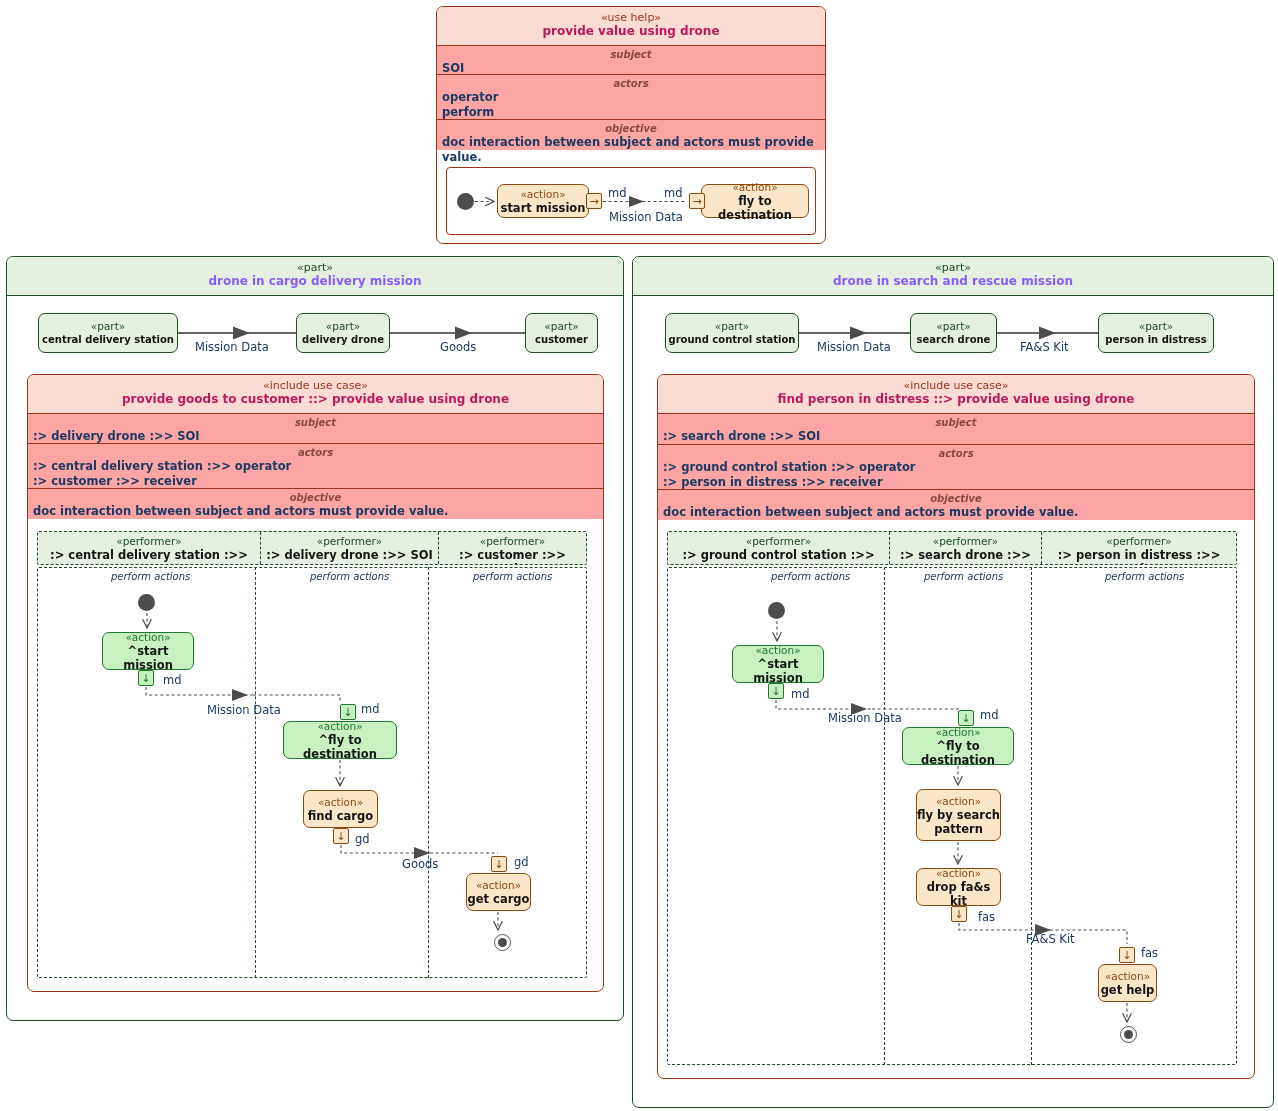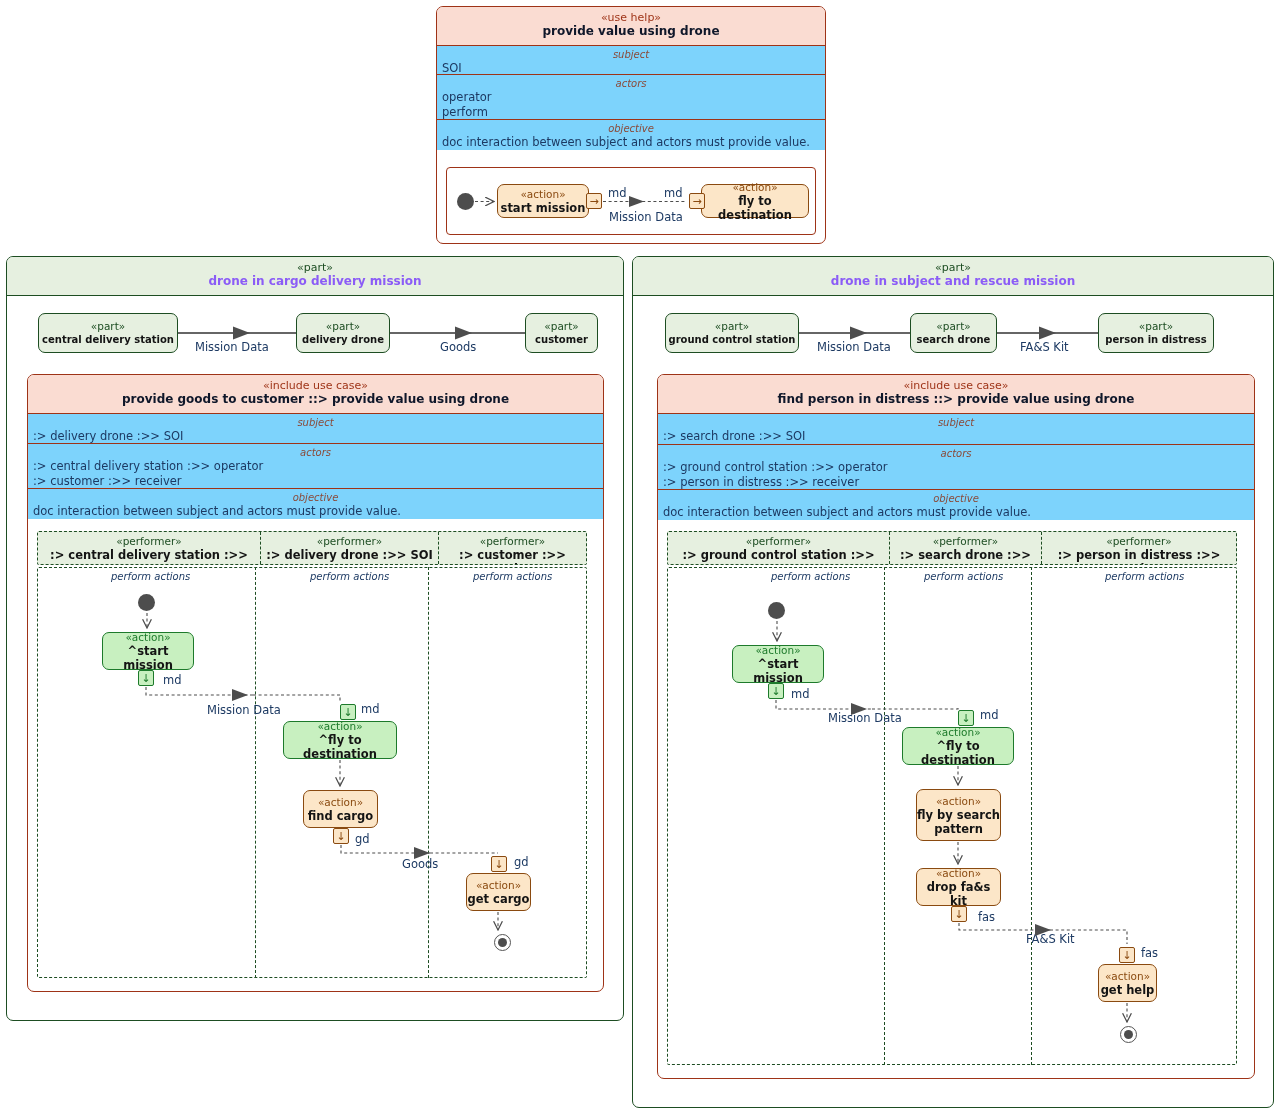--- a/index.html
+++ b/index.html
@@ -7,22 +7,22 @@
        font-family:"DejaVu Sans","Liberation Sans",sans-serif;
        -webkit-font-smoothing:antialiased;}
 
   
   .abs{position:absolute;box-sizing:border-box;}
 
   
   .uc{border:1.5px solid #9e3317;border-radius:7px;background:#ffffff;overflow:hidden;}
   .uc-head{background:#fadcd2;padding:4px 6px 6px;text-align:center;border-bottom:1px solid #9e3317;}
   .uc-kw{color:#9e3317;font-size:11px;line-height:13px;}
-  .uc-name{color:#0f172a;font-size:12px;font-weight:bold;line-height:15px;}
-  .uc-sec{background:#7dd3fc;border-bottom:1px solid #9e3317;}
+  .uc-name{color:#be185d;font-size:12px;font-weight:bold;line-height:15px;}
+  .uc-sec{background:#fca5a5;border-bottom:1px solid #9e3317;font-weight:bold;}
   .uc-sec:last-child{border-bottom:none;}
   .uc-sec-t{text-align:center;font-size:10px;font-style:italic;color:#8a4a39;line-height:13px;padding-top:2px;}
   .uc-sec-b{font-size:11.5px;color:#1d3a63;padding:0 5px 4px 5px;line-height:15px;}
   .uc-sec-b div{line-height:15px;}
 
   
   .pt{border:1.5px solid #1d4d22;border-radius:7px;background:#ffffff;overflow:hidden;}
   .pt-head{background:#e6f0e0;padding:4px 6px 6px;text-align:center;border-bottom:1.5px solid #1d4d22;}
   .pt-kw{color:#1d4d22;font-size:11px;line-height:13px;}
   .pt-name{color:#8b5cf6;font-size:12px;font-weight:bold;line-height:15px;}
@@ -273,21 +273,21 @@
   <path d="M340,760 L340,786" stroke="#4d4d4d" stroke-width="1.1" fill="none" stroke-dasharray="3,2.6" marker-end="url(#oa)"></path>
   <path d="M341,845 L341,853 L430,853" stroke="#4d4d4d" stroke-width="1.1" fill="none" stroke-dasharray="3,2.6"></path>
   <path d="M430,853 L498,853 L498,853" stroke="#4d4d4d" stroke-width="1.1" fill="none" stroke-dasharray="3,2.6"></path>
   <path d="M414,847 L430,853 L414,859 Z" fill="#4d4d4d"></path>
   <path d="M498,912 L498,930" stroke="#4d4d4d" stroke-width="1.1" fill="none" stroke-dasharray="3,2.6" marker-end="url(#oa)"></path>
 </svg>
 
 <div class="abs pt" style="left:632px;top:256px;width:642px;height:852px;">
   <div class="pt-head">
     <div class="pt-kw">«part»</div>
-    <div class="pt-name">drone in subject and rescue mission</div>
+    <div class="pt-name">drone in search and rescue mission</div>
   </div>
 </div>
 
 <div class="abs pbox" style="left:665px;top:313px;width:134px;height:40px;">
   <div class="kw">«part»</div>
   <div class="nm">ground control station</div>
 </div>
 <div class="abs pbox" style="left:910px;top:313px;width:87px;height:40px;">
   <div class="kw">«part»</div>
   <div class="nm">search drone</div>

